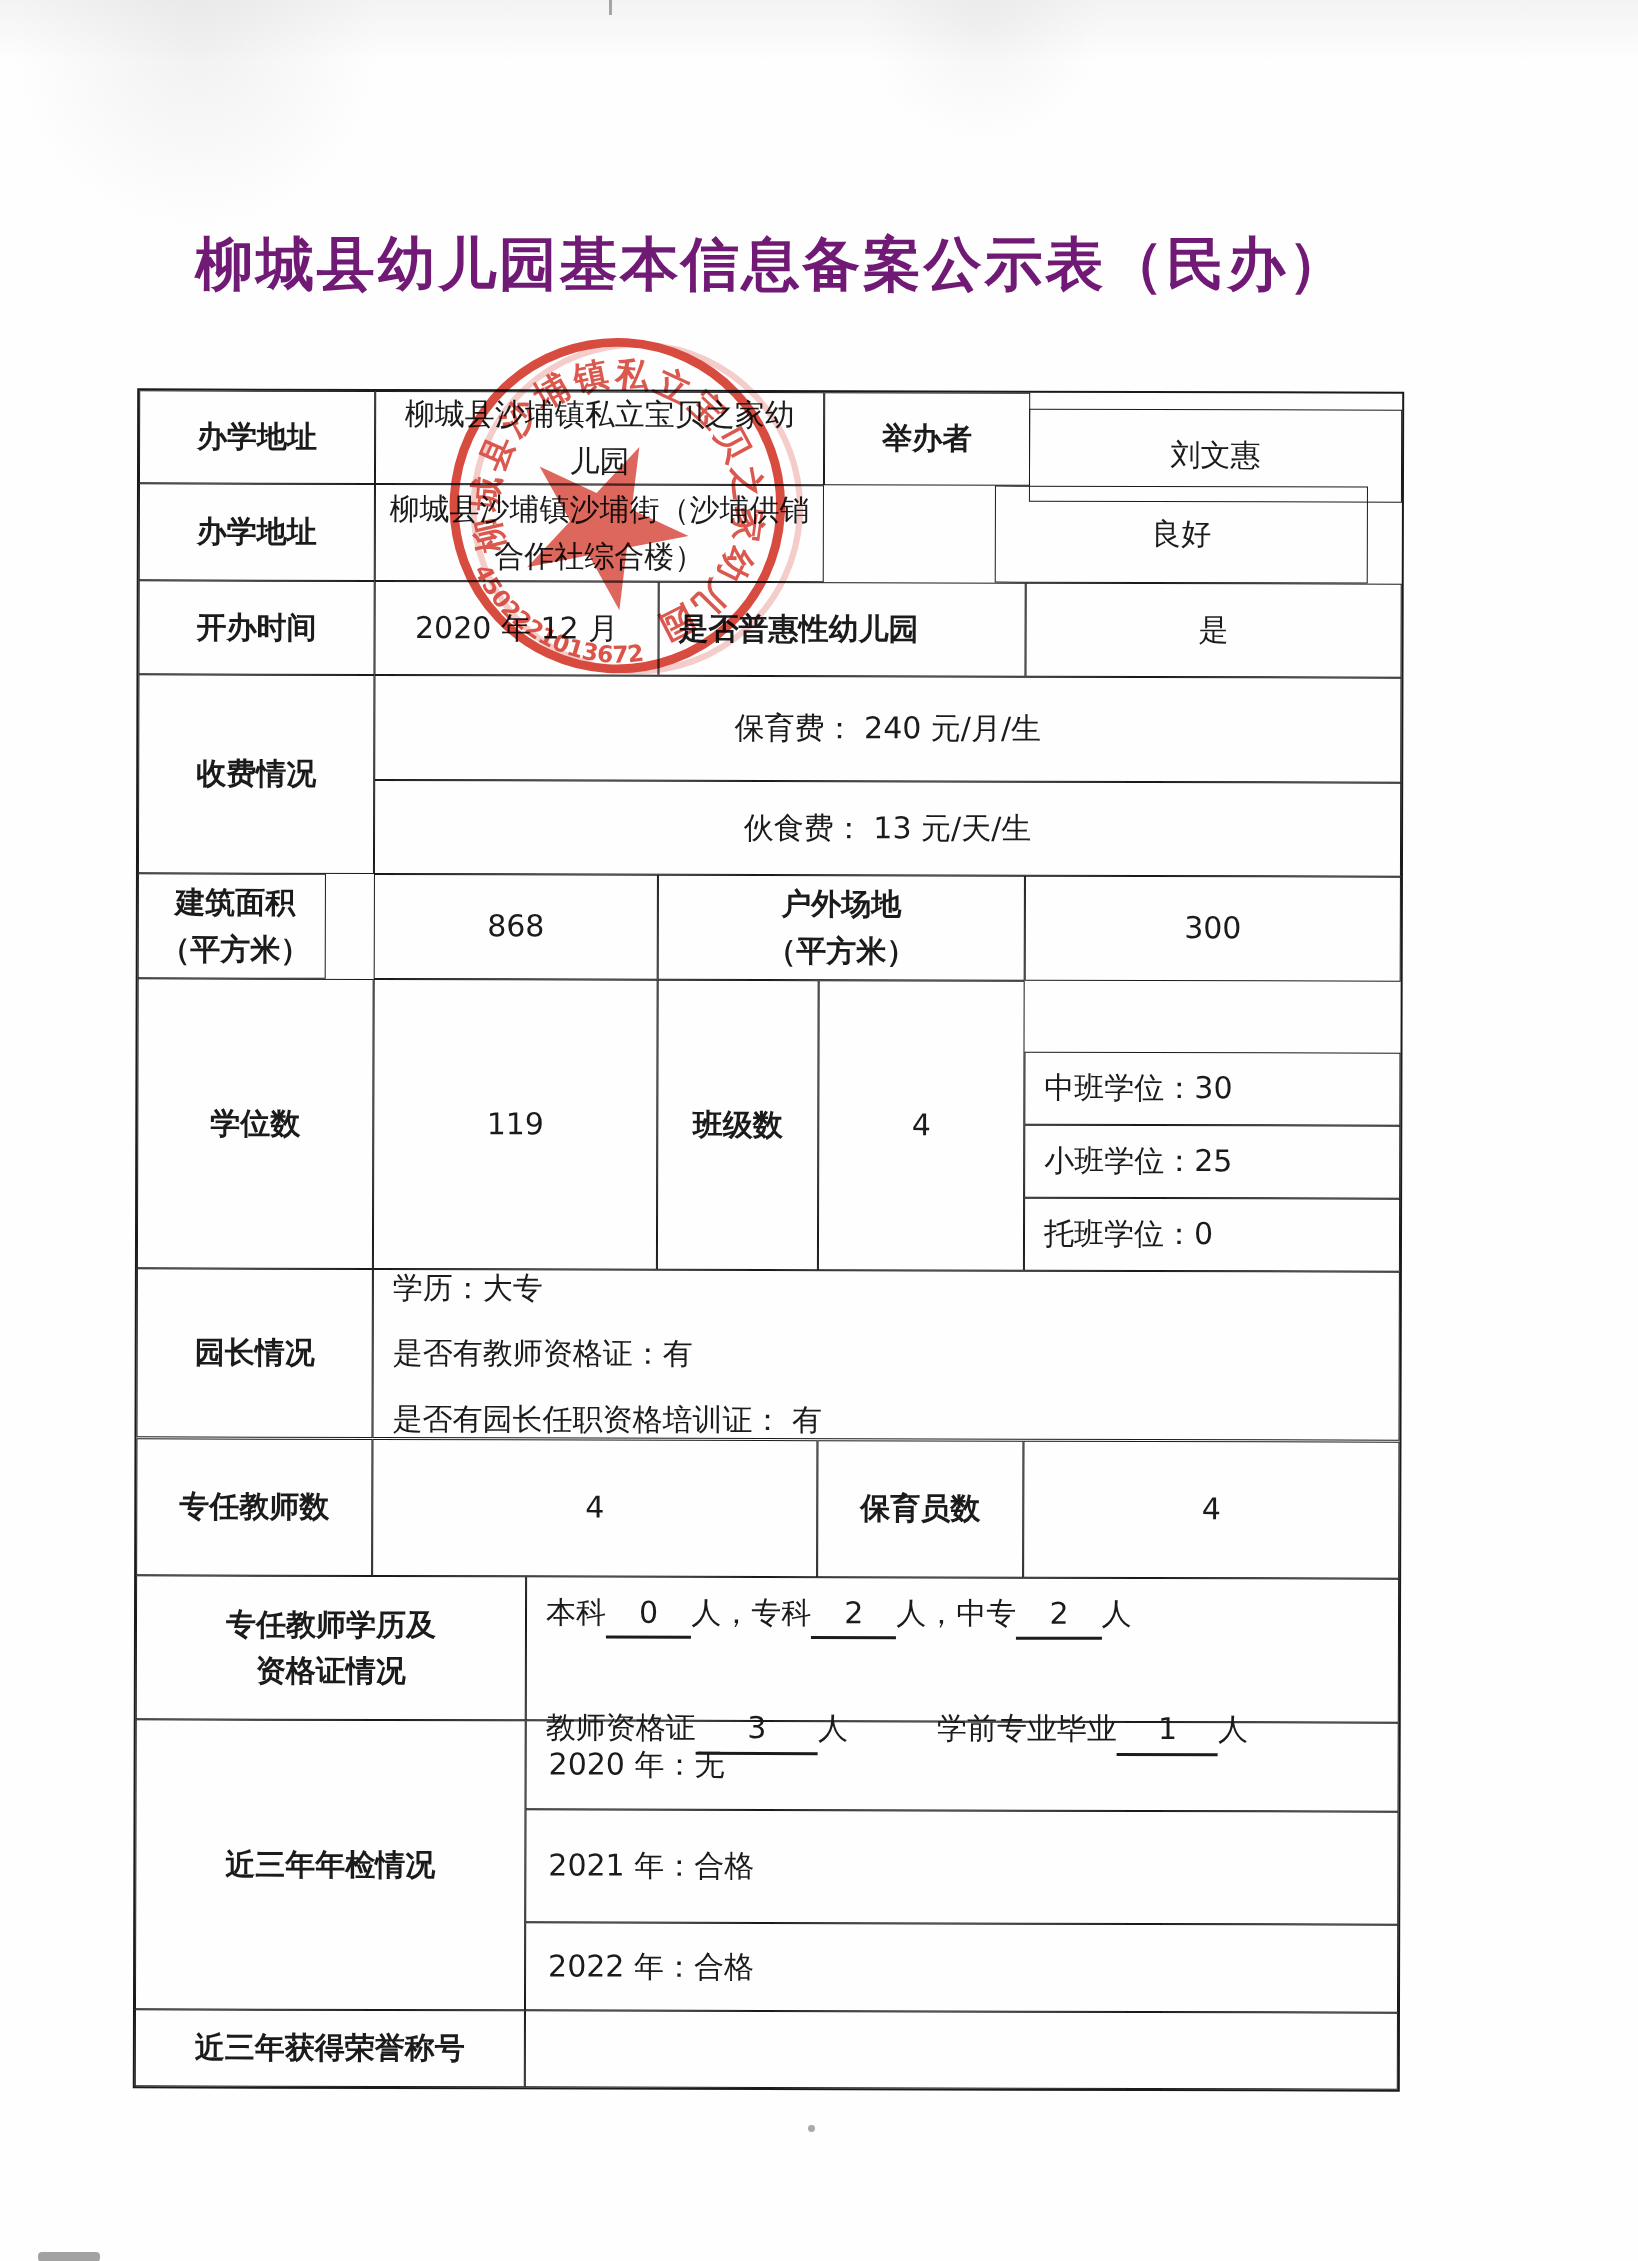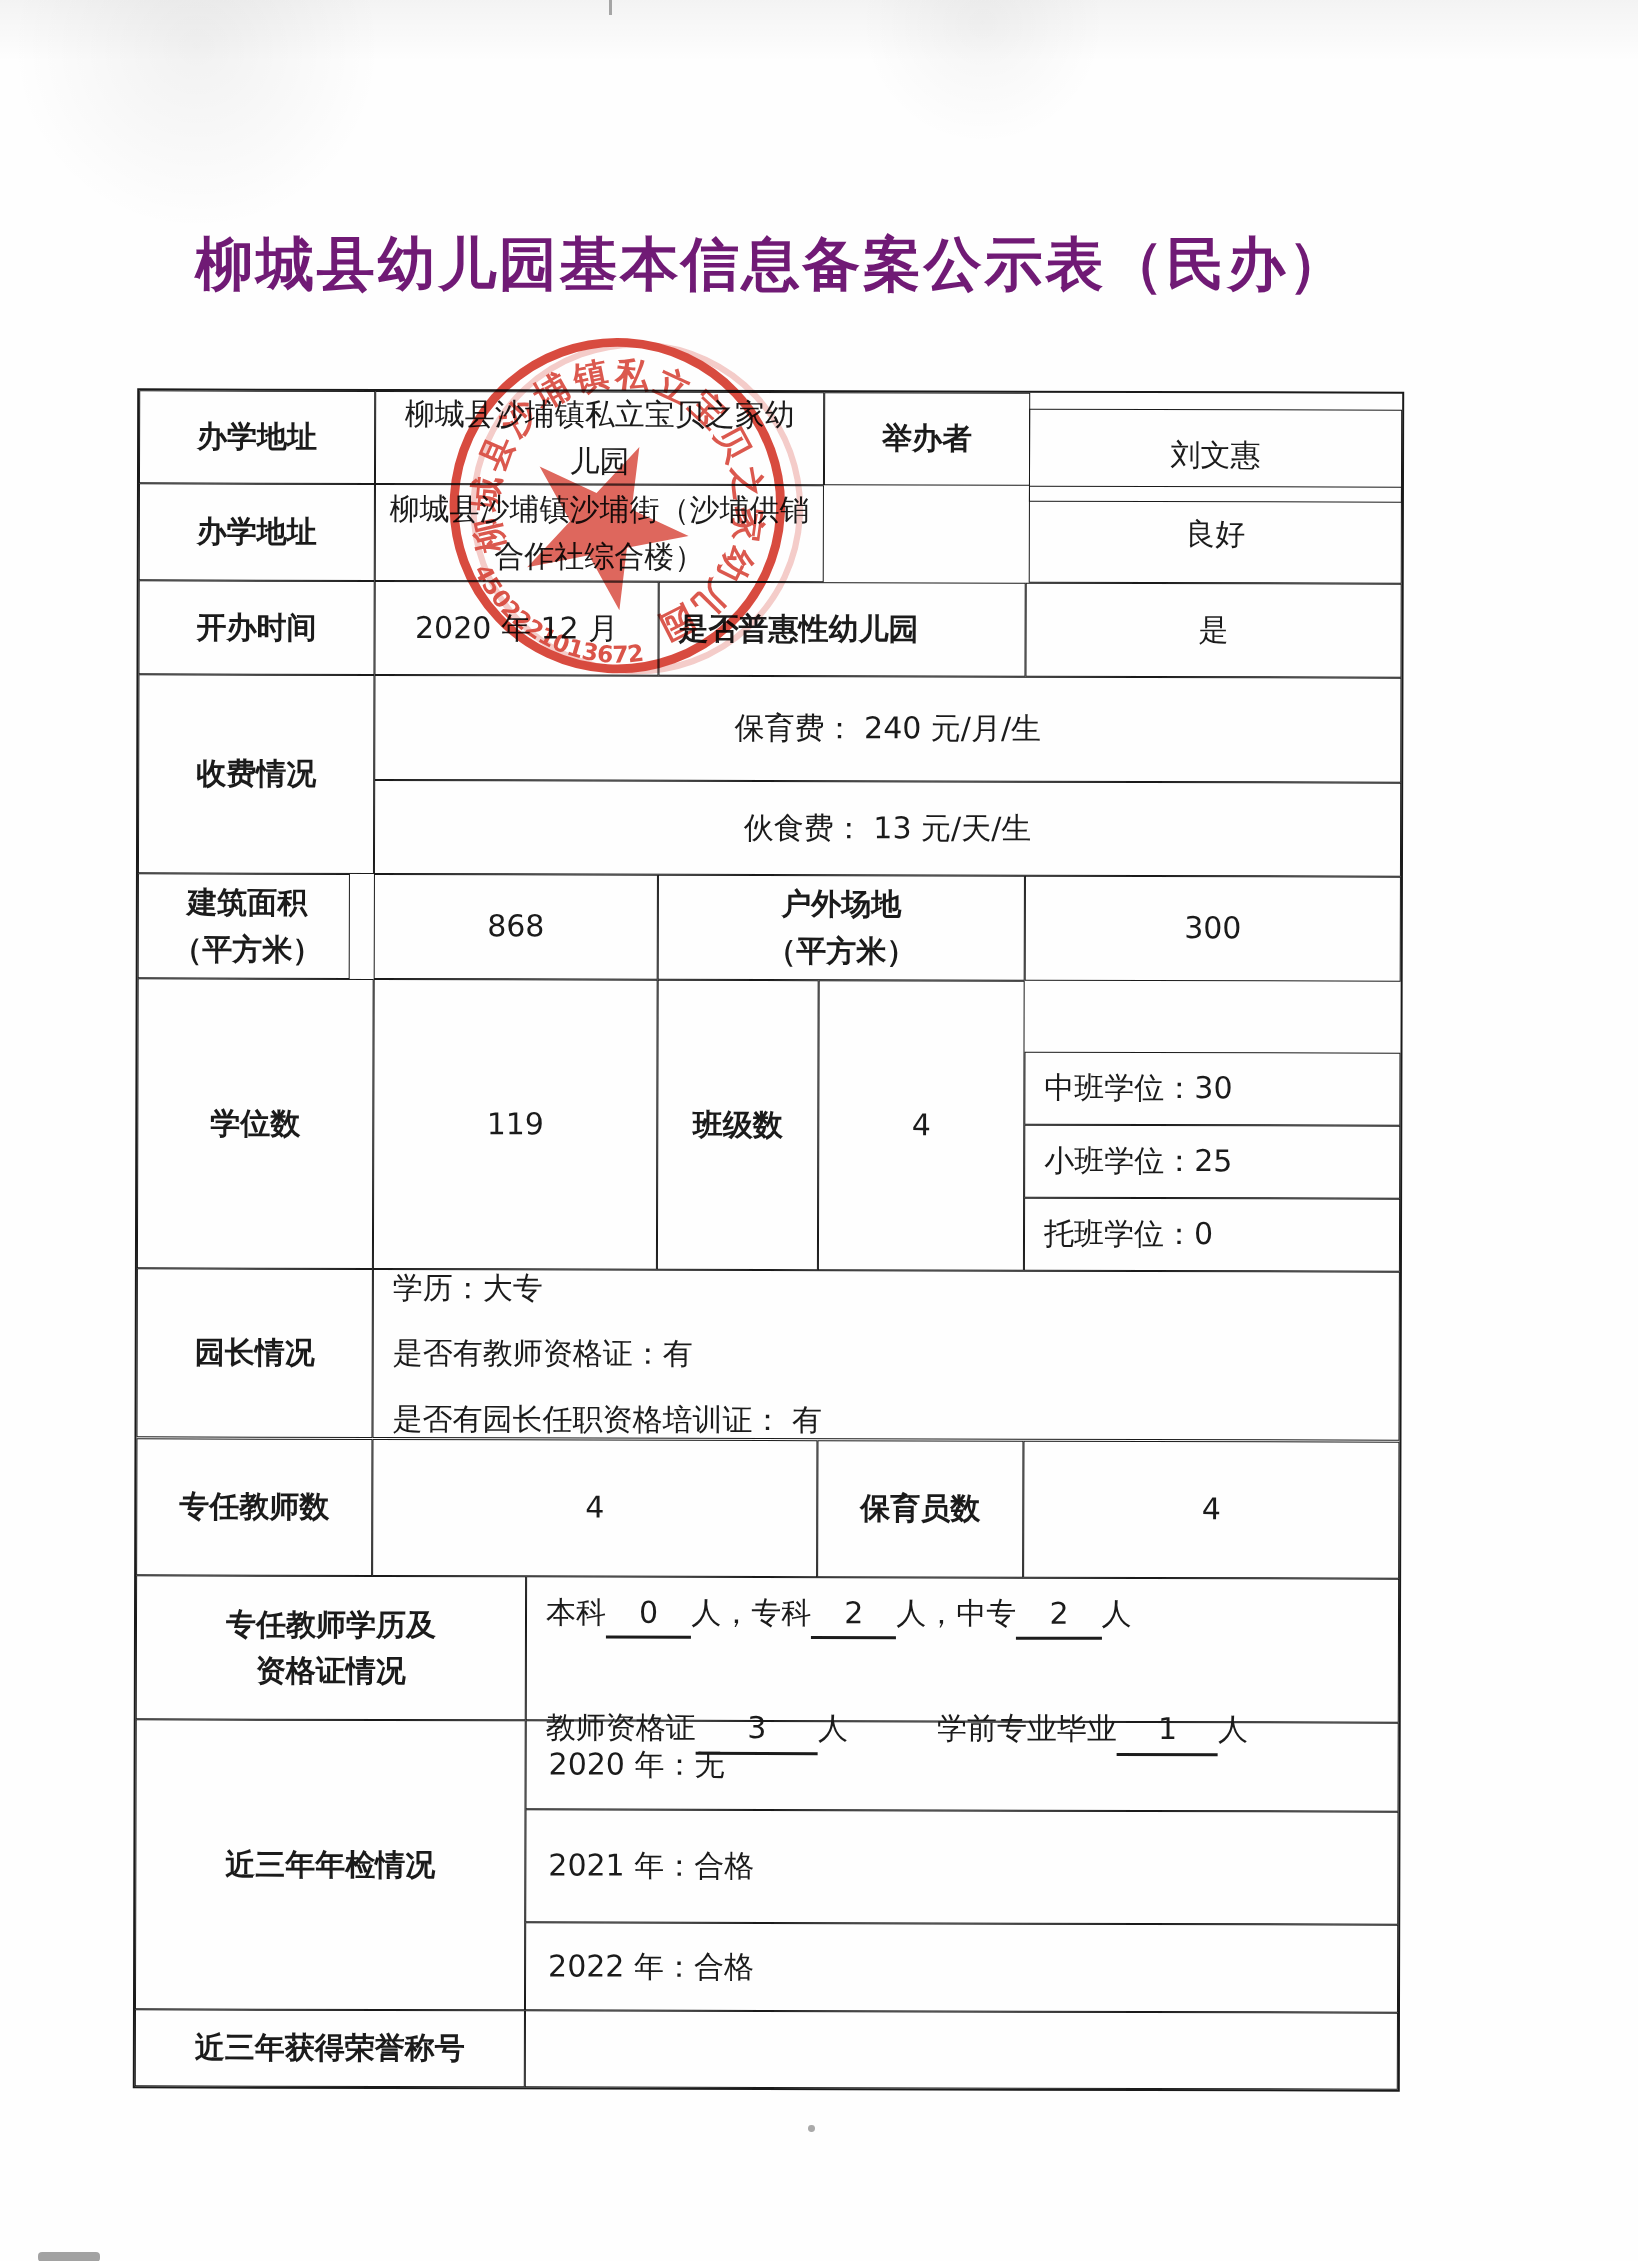--- a/index.html
+++ b/index.html
@@ -74,32 +74,32 @@
 
     <div class="cell label" style="left:0;top:0;width:236px;height:93px;">办学地址</div>
     <div class="cell" style="left:236px;top:0;width:449px;height:93px;">柳城县沙埔镇私立宝贝之家幼
 儿园</div>
     <div class="cell label" style="left:685px;top:0;width:206px;height:93px;">举办者</div>
     <div class="cell" style="left:890px;top:16px;width:373px;height:93px;">刘文惠</div>
 
     <div class="cell label" style="left:0;top:93px;width:236px;height:97px;">办学地址</div>
     <div class="cell" style="left:236px;top:93px;width:449px;height:97px;">柳城县沙埔镇沙埔街（沙埔供销
 合作社综合楼）</div>
-    <div class="cell" style="left:890px;top:93px;width:373px;height:97px;">良好</div>
+    <div class="cell" style="left:856px;top:93px;width:373px;height:97px;">良好</div>
 
     <div class="cell label" style="left:0;top:190px;width:236px;height:94px;">开办时间</div>
     <div class="cell" style="left:236px;top:190px;width:284px;height:94px;">2020 年 12 月</div>
     <div class="cell label left" style="left:520px;top:190px;width:367px;height:94px;">是否普惠性幼儿园</div>
     <div class="cell" style="left:887px;top:190px;width:376px;height:94px;">是</div>
 
     <div class="cell label" style="left:0;top:284px;width:236px;height:199px;">收费情况</div>
     <div class="cell" style="left:236px;top:284px;width:1027px;height:105px;">保育费：  240    元/月/生</div>
     <div class="cell" style="left:236px;top:389px;width:1027px;height:94px;">伙食费：  13    元/天/生</div>
 
-    <div class="cell label" style="left:0;top:483px;width:212px;height:105px;padding-left:7px;">建筑面积
+    <div class="cell label" style="left:0;top:483px;width:188px;height:105px;padding-left:7px;">建筑面积
 （平方米）</div>
     <div class="cell" style="left:236px;top:483px;width:284px;height:105px;">868</div>
     <div class="cell label" style="left:520px;top:483px;width:367px;height:105px;">户外场地
 （平方米）</div>
     <div class="cell" style="left:887px;top:483px;width:376px;height:105px;">300</div>
 
     <div class="cell label" style="left:0;top:588px;width:236px;height:290px;">学位数</div>
     <div class="cell" style="left:236px;top:588px;width:284px;height:290px;">119</div>
     <div class="cell label" style="left:520px;top:588px;width:161px;height:290px;">班级数</div>
     <div class="cell" style="left:681px;top:588px;width:206px;height:290px;">4</div>

